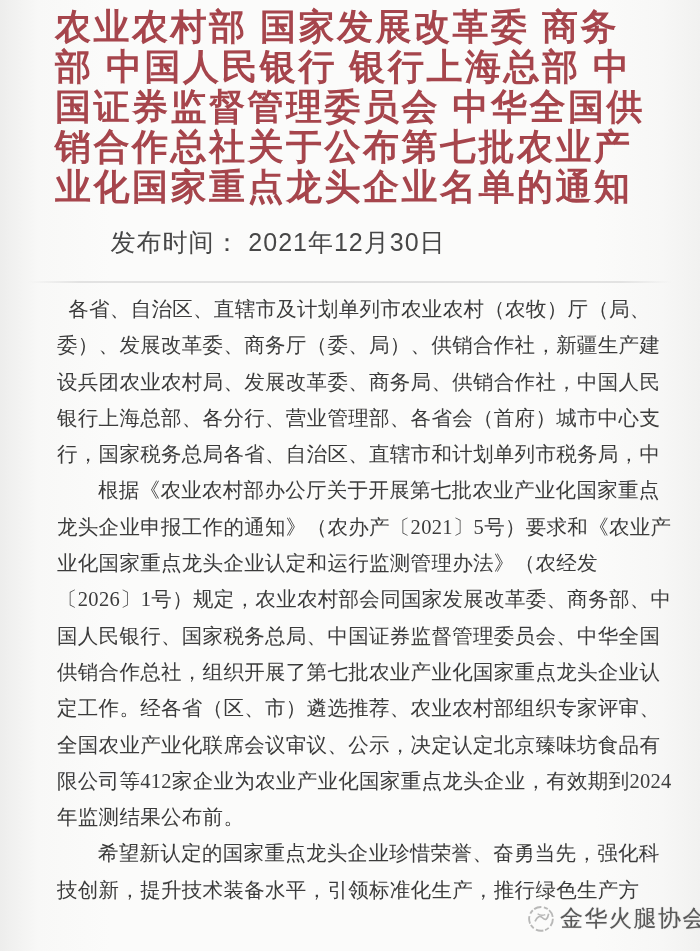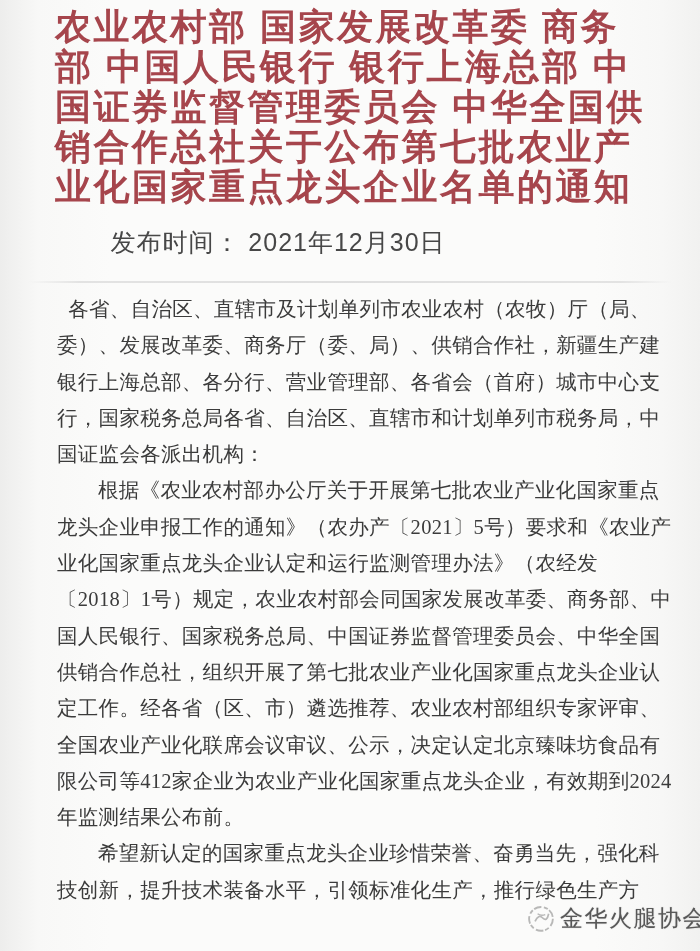--- a/index.html
+++ b/index.html
@@ -75,30 +75,30 @@
 
   <div class="pub">发布时间： 2021年12月30日</div>
 
   <div class="divider"></div>
 
   <div class="body-text">
 
     <div>
       <div class="line indent-half">各省、自治区、直辖市及计划单列市农业农村（农牧）厅（局、</div>
       <div class="line">委）、发展改革委、商务厅（委、局）、供销合作社，新疆生产建</div>
+      <div class="line">设兵团农业农村局、发展改革委、商务局、供销合作社，中国人民</div>
       <div class="line">银行上海总部、各分行、营业管理部、各省会（首府）城市中心支</div>
       <div class="line">行，国家税务总局各省、自治区、直辖市和计划单列市税务局，中</div>
-      <div class="line">国证监会各派出机构：</div>
     </div>
 
     <div>
       <div class="line indent-2">根据《农业农村部办公厅关于开展第七批农业产业化国家重点</div>
       <div class="line">龙头企业申报工作的通知》（农办产〔2021〕5号）要求和《农业产</div>
       <div class="line">业化国家重点龙头企业认定和运行监测管理办法》（农经发</div>
-      <div class="line">〔2018〕1号）规定，农业农村部会同国家发展改革委、商务部、中</div>
+      <div class="line">〔2026〕1号）规定，农业农村部会同国家发展改革委、商务部、中</div>
       <div class="line">国人民银行、国家税务总局、中国证券监督管理委员会、中华全国</div>
       <div class="line">供销合作总社，组织开展了第七批农业产业化国家重点龙头企业认</div>
       <div class="line">定工作。经各省（区、市）遴选推荐、农业农村部组织专家评审、</div>
       <div class="line">全国农业产业化联席会议审议、公示，决定认定北京臻味坊食品有</div>
       <div class="line">限公司等412家企业为农业产业化国家重点龙头企业，有效期到2024</div>
       <div class="line">年监测结果公布前。</div>
     </div>
 
     <div>
       <div class="line indent-2">希望新认定的国家重点龙头企业珍惜荣誉、奋勇当先，强化科</div>

